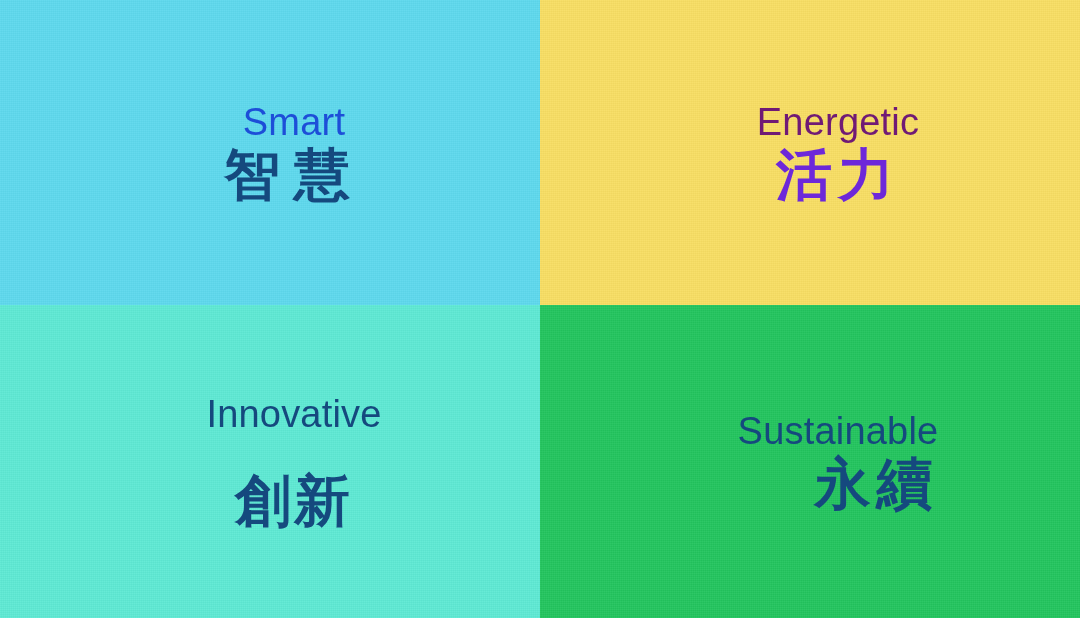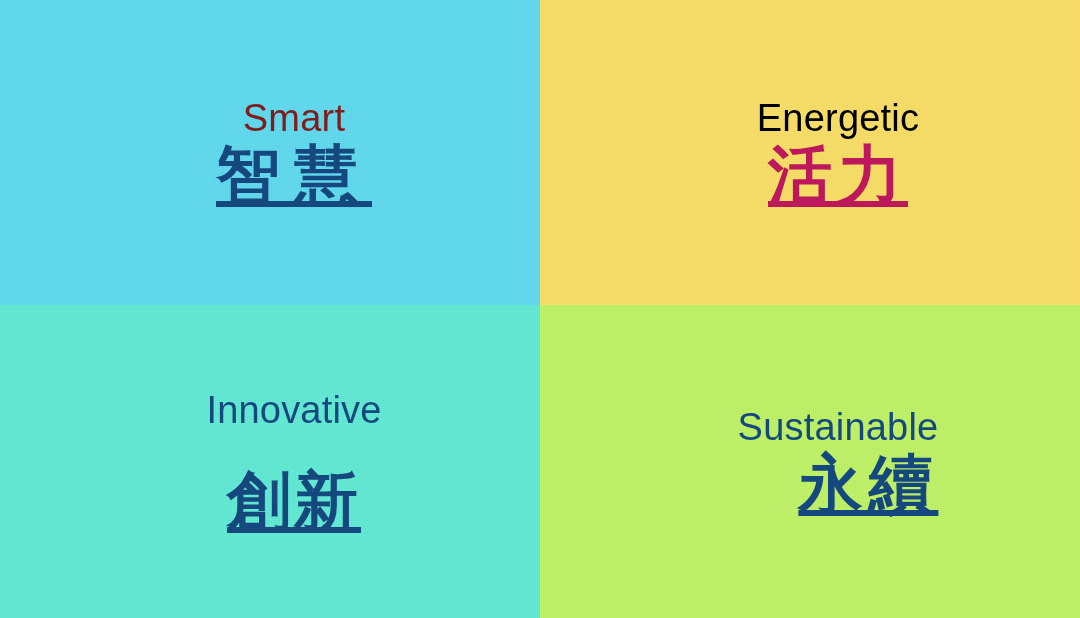--- a/index.html
+++ b/index.html
@@ -62,63 +62,62 @@
     line-height: 1;
   }
   .label-en {
     font-size: 38px;
     font-weight: 400;
     letter-spacing: 0.2px;
     white-space: nowrap;
     margin-bottom: 6px;
   }
   .label-zh {
-    font-size: 64px;
+    font-size: 56px;
     font-weight: 700;
     letter-spacing: 4px;
     white-space: nowrap;
-    text-decoration: underline;
   }
   
   .q-smart .label-zh { letter-spacing: 14px; }
   .q-energetic .label-zh { letter-spacing: 6px; }
   .q-innovative .label-zh { letter-spacing: 3px; margin-top: 40px; }
   .q-sustainable .label-zh { letter-spacing: 6px; }
 
   .q-energetic .text-block { transform: translateX(28px); }
   .q-sustainable .text-block { transform: translateX(28px); }
 </style>
 </head>
 <body>
 
 <div id="canvas">
   <div class="grid">
 
     <div class="quadrant q-smart" style="background-color: rgb(94, 217, 238);">
       <div class="text-block">
-        <div class="label-en" style="color: #7f1d1d;">Smart</div>
+        <div class="label-en" style="color: #1d4ed8;">Smart</div>
         <div class="label-zh" style="color: rgb(21, 73, 126);">智慧</div>
       </div>
     </div>
 
     <div class="quadrant q-energetic" style="background-color: rgb(248, 222, 99);">
       <div class="text-block">
-        <div class="label-en" style="color: #000000;">Energetic</div>
-        <div class="label-zh" style="color: #be185d;">活力</div>
+        <div class="label-en" style="color: #701a75;">Energetic</div>
+        <div class="label-zh" style="color: #6d28d9;">活力</div>
       </div>
     </div>
 
     <div class="quadrant q-innovative" style="background-color: #5eead4;">
       <div class="text-block">
         <div class="label-en" style="color: rgb(21, 73, 126);">Innovative</div>
         <div class="label-zh" style="color: rgb(21, 73, 126);">創新</div>
       </div>
     </div>
 
-    <div class="quadrant q-sustainable" style="background-color: #bef264;">
+    <div class="quadrant q-sustainable" style="background-color: #22c55e;">
       <div class="text-block">
         <div class="label-en" style="color: rgb(21, 73, 126);">Sustainable</div>
         <div class="label-zh" style="color: rgb(21, 73, 126); text-align: right;">永續</div>
       </div>
     </div>
 
   </div>
 </div>
 
 </body></html>

